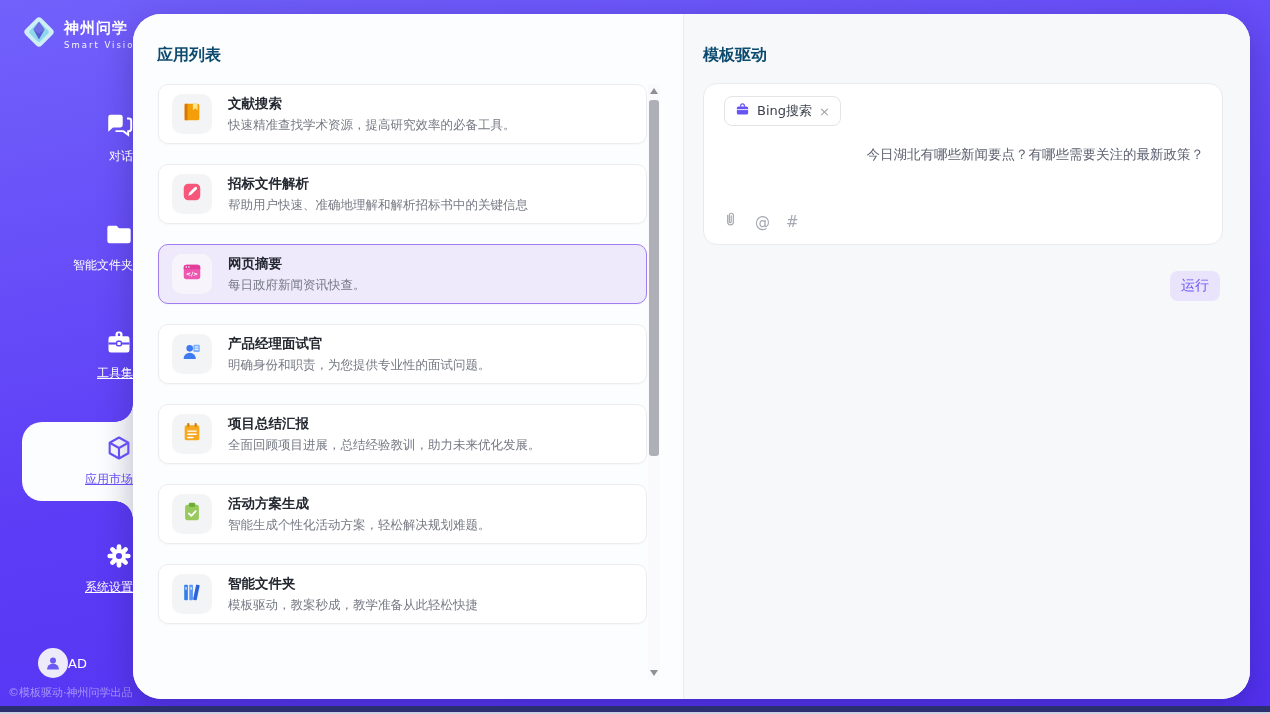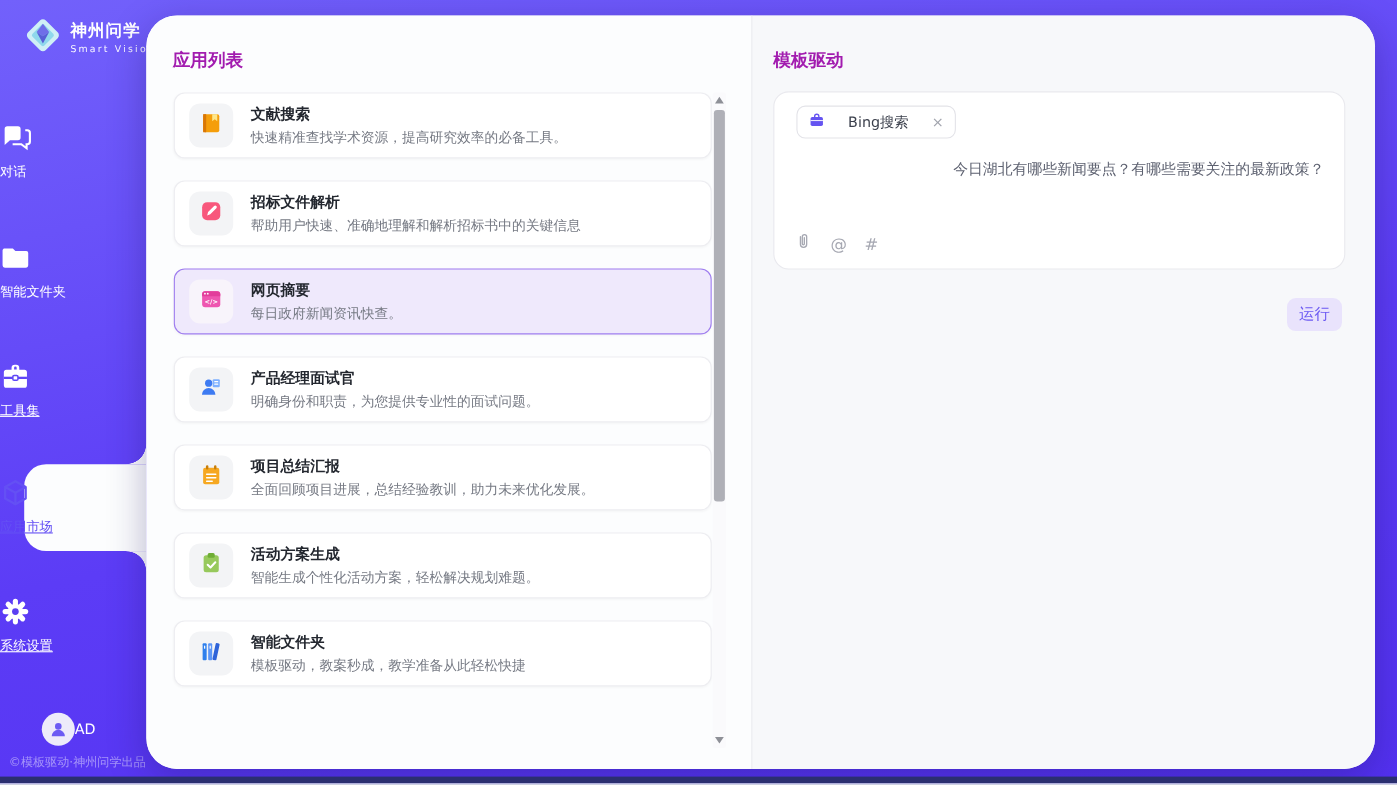--- a/index.html
+++ b/index.html
@@ -10,21 +10,21 @@
 
   
   .bottom-bar  { position:absolute; left:0; right:0; bottom:2px; height:6px; background:#2B2F70; z-index:50; }
   .bottom-edge { position:absolute; left:0; right:0; bottom:0; height:2px; background:#CDD0E2; z-index:50; }
 
   
   .brand { position:absolute; left:20px; top:13px; display:flex; align-items:center; gap:6px; color:#fff; }
   .brand-txt .b-name { font-size:15px; font-weight:bold; letter-spacing:1px; }
   .brand-txt .b-sub  { font-size:8.5px; letter-spacing:2px; opacity:.95; margin-top:2px; }
 
-  .nav-item { position:absolute; left:0; width:133px; text-align:left; color:#fff; cursor:pointer; }
+  .nav-item { position:absolute; left:0; width:133px; text-align:right; color:#fff; cursor:pointer; }
   .nav-item .nav-icon  { position:relative; z-index:1; display:inline-block; }
   .nav-item .nav-label { position:relative; z-index:1; display:block; font-size:12px; margin-top:5px; }
   .nav-item.underlined .nav-label { text-decoration:underline; }
   .nav-item:nth-child(1){ top:110px; } .nav-item:nth-child(2){ top:220px; }
   .nav-item:nth-child(3){ top:328px; } .nav-item:nth-child(4){ top:434px; }
   .nav-item:nth-child(5){ top:542px; }
   .nav-item .bubble { display:none; }
   .nav-item.active .bubble { display:block; position:absolute; left:22px; right:0; top:-12px; bottom:-13px;
        background:#FCFDFE; border-radius:20px 0 0 20px; }
   .nav-item.active .bubble::before { content:""; position:absolute; right:0; top:-18px; width:18px; height:18px;
@@ -36,21 +36,21 @@
   .user-row { position:absolute; left:38px; top:648px; display:flex; align-items:center; gap:0; cursor:pointer; }
   .avatar { width:30px; height:30px; border-radius:50%; background:#EDEBFA; display:flex; align-items:center; justify-content:center; }
   .user-name { color:#fff; font-size:13px; }
   .side-footer { position:absolute; left:8px; bottom:14px; font-size:11px; color:rgba(255,255,255,.45); white-space:nowrap; }
 
   
   .main-panel { position:absolute; left:133px; top:14px; width:1117px; height:685px; border-radius:28px;
        background:#FCFDFE; box-shadow:0 10px 35px rgba(25,15,90,.30); display:flex; overflow:hidden; }
   .list-pane  { position:relative; width:550px; background:#FCFDFE; }
   .detail-pane{ position:relative; flex:1; background:#F7F8FA; border-left:1px solid #EBEBEF; }
-  .pane-title { position:absolute; left:24px; top:31px; font-size:16px; font-weight:bold; color:#a21caf; }
+  .pane-title { position:absolute; left:24px; top:31px; font-size:16px; font-weight:bold; color:#0c4a6e; }
   .detail-pane .pane-title { left:19px; }
 
   
   .cards { position:absolute; left:25px; top:70px; width:489px; }
   .card { height:60px; margin-bottom:20px; background:#fff; border:1px solid #EDEDF1; border-radius:10px;
           display:flex; align-items:center; padding:0 13px; gap:16px; cursor:pointer;
           box-shadow:0 1px 2px rgba(20,20,40,.03); }
   .card.selected { background:#EFE9FC; border:1.5px solid #9F7DEF; }
   .tile { flex:none; width:40px; height:40px; border-radius:10px; background:#F3F4F6;
           display:flex; align-items:center; justify-content:center; }
@@ -63,21 +63,21 @@
   .scroll-thumb { position:absolute; left:1px; top:16px; width:10px; height:356px; background:#AFB0B7; border-radius:3px; cursor:pointer; }
   .scroll-btn { position:absolute; left:0; width:12px; height:14px; display:flex; align-items:center; justify-content:center; cursor:pointer; }
   .scroll-btn.up { top:0; } .scroll-btn.down { bottom:0; }
   .tri-up   { width:0; height:0; border-left:4px solid transparent; border-right:4px solid transparent; border-bottom:6px solid #8E9097; }
   .tri-down { width:0; height:0; border-left:4px solid transparent; border-right:4px solid transparent; border-top:6px solid #8E9097; }
 
   
   .detail-card { position:absolute; left:19px; top:69px; width:520px; height:162px; background:#fff;
                  border:1px solid #E9E9EE; border-radius:14px; }
   .chip { position:absolute; left:20px; top:12px; height:30px; background:#fff; border:1px solid #E3E3E8;
-          border-radius:8px; display:flex; align-items:center; gap:21px; padding:0 10px; cursor:pointer; }
+          border-radius:8px; display:flex; align-items:center; gap:7px; padding:0 10px; cursor:pointer; }
   .chip-label { font-size:13px; color:#3A3F4B; }
   .chip-close { font-size:13px; color:#A0A3AC; cursor:pointer; line-height:1; }
   .query-text { position:absolute; left:21px; top:60px; right:18px; font-size:13.5px; color:#5D6170; line-height:1.5; cursor:text;text-align:right; }
   .tool-row { position:absolute; left:18px; bottom:12px; display:flex; align-items:center; gap:16px; color:#A6A8B2; }
   .tool-row .sym { font-size:15px; cursor:pointer; }
   .run-btn { position:absolute; right:30px; top:257px; width:50px; height:30px; background:#E9E3FC; color:#6B59F2;
              font-size:14px; border:none; border-radius:8px; cursor:pointer; font-family:inherit; }
 </style>
 </head>
 <body>

